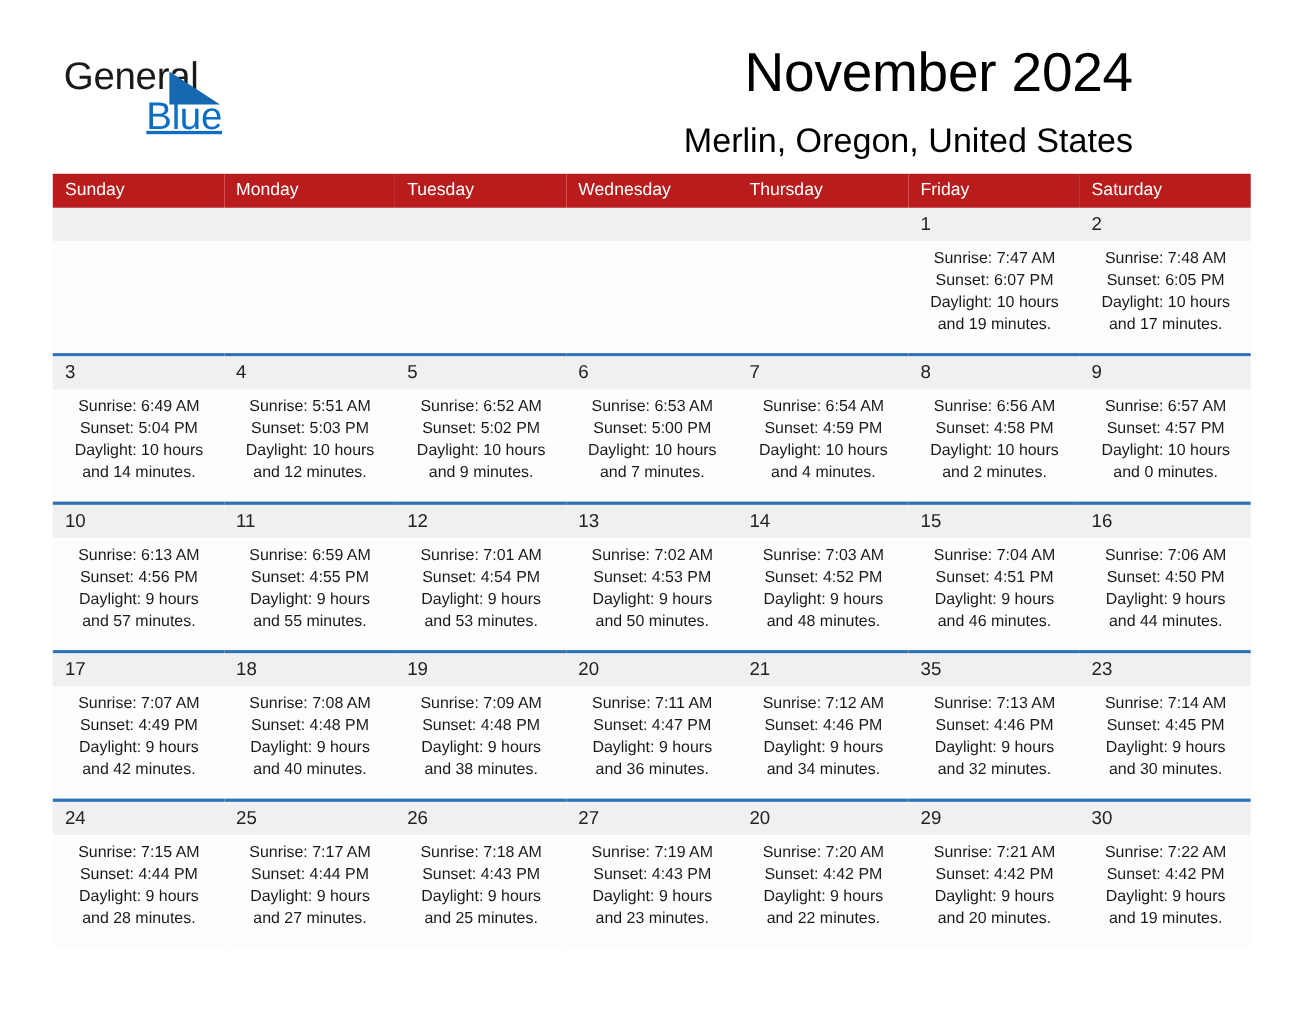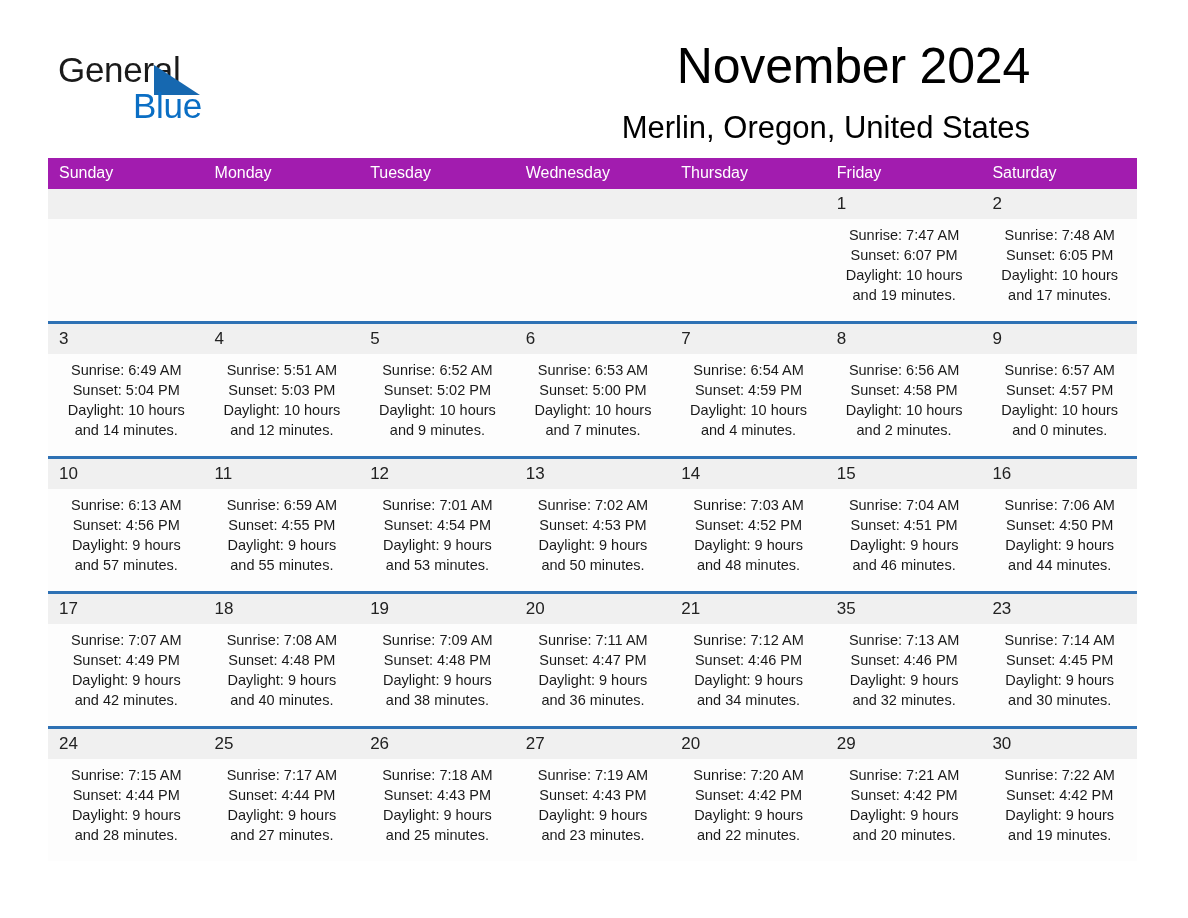--- a/index.html
+++ b/index.html
@@ -57,20 +57,21 @@
   }
   .logo-blue {
     position: absolute;
     left: 75px;
     top: 36px;
     font-size: 35px;
     letter-spacing: -0.3px;
     color: #0a6ec4;
     font-family: "Liberation Sans", sans-serif;
     line-height: 1;
+    text-decoration: underline;
   }
 
   .titles {
     position: absolute;
     right: 0;
     top: 0;
     text-align: right;
     width: 620px;
   }
   .month-title {
@@ -93,21 +94,21 @@
     position: absolute;
     left: 48px;
     top: 158px;
     width: 1089px;
     border-collapse: collapse;
     table-layout: fixed;
   }
   .calendar col { width: 155.57px; }
 
   .calendar thead th {
-    background: #a21caf;
+    background: #b91c1c;
     color: #ffffff;
     font-size: 16px;
     font-weight: normal;
     text-align: left;
     padding: 6px 0 7px 11px;
     height: 18px;
     border: none;
   }
 
   .calendar tbody td {

